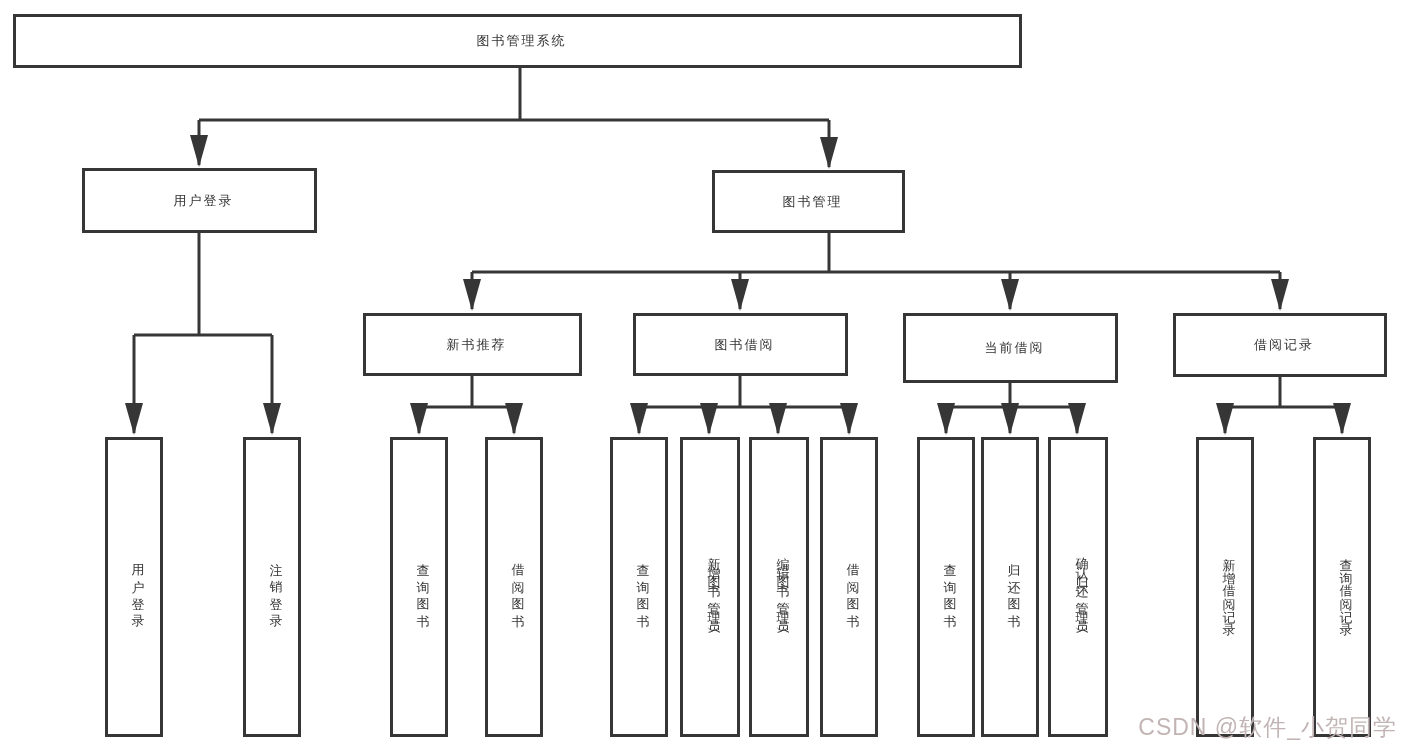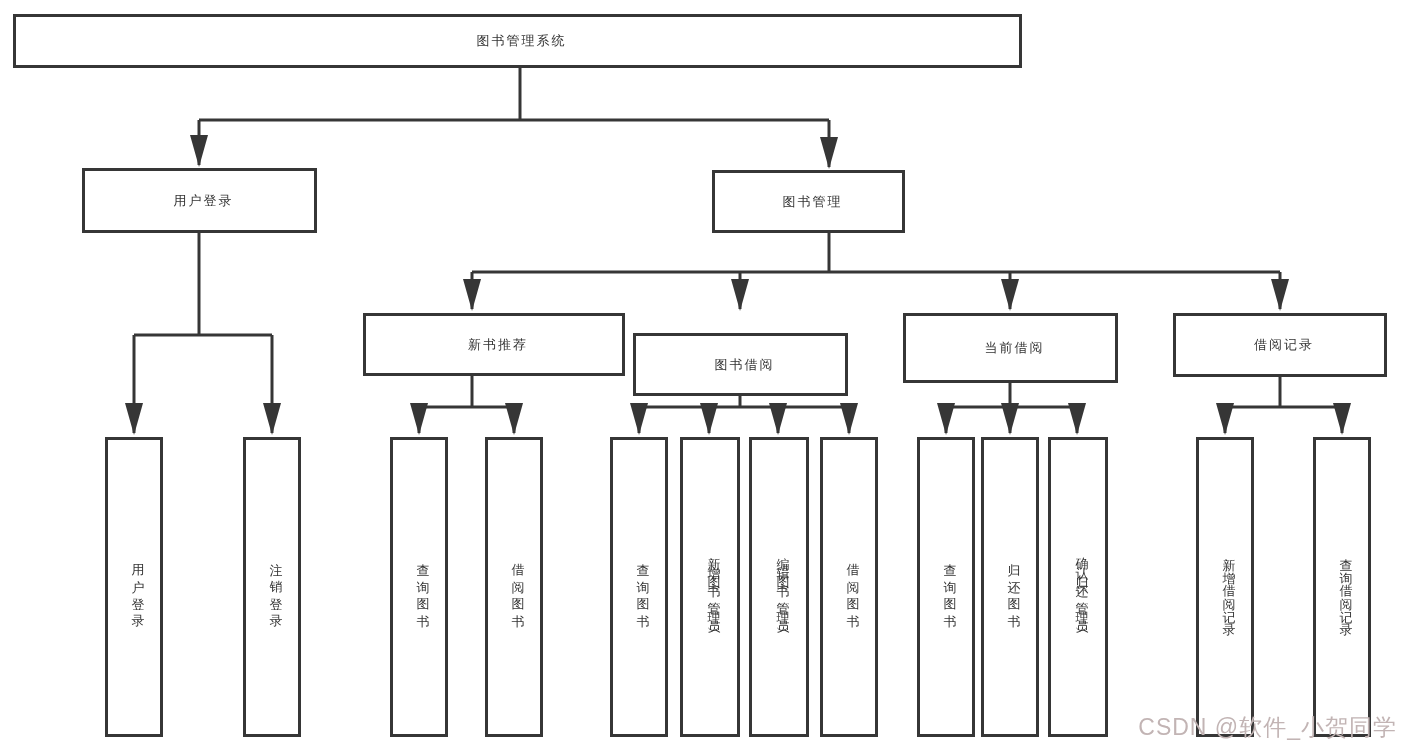--- a/index.html
+++ b/index.html
@@ -27,22 +27,22 @@
     font-size:13px;
     letter-spacing:2px;
     text-align:center;
     white-space:nowrap;
     padding-left:8px;
   }
   
   .b-root   {left:13px;  top:14px;  width:1009px; height:54px;}
   .b-login  {left:82px;  top:168px; width:235px;  height:65px;}
   .b-mgmt   {left:712px; top:170px; width:193px;  height:63px;}
-  .b-l3a    {left:363px; top:313px; width:262px;  height:63px;}
-  .b-l3b    {left:633px; top:313px; width:215px;  height:63px;margin-top:20px;}
+  .b-l3a    {left:363px; top:313px; width:219px;  height:63px;}
+  .b-l3b    {left:633px; top:313px; width:215px;  height:63px;}
   .b-l3c    {left:903px; top:313px; width:215px;  height:70px;}
   .b-l3d    {left:1173px;top:313px; width:214px;  height:64px;}
   
   .leaf{width:58px;height:300px;top:437px;letter-spacing:0;}
   .leaf .v{
     writing-mode:vertical-rl;
     display:block;
     line-height:1;
     white-space:nowrap;
   }

